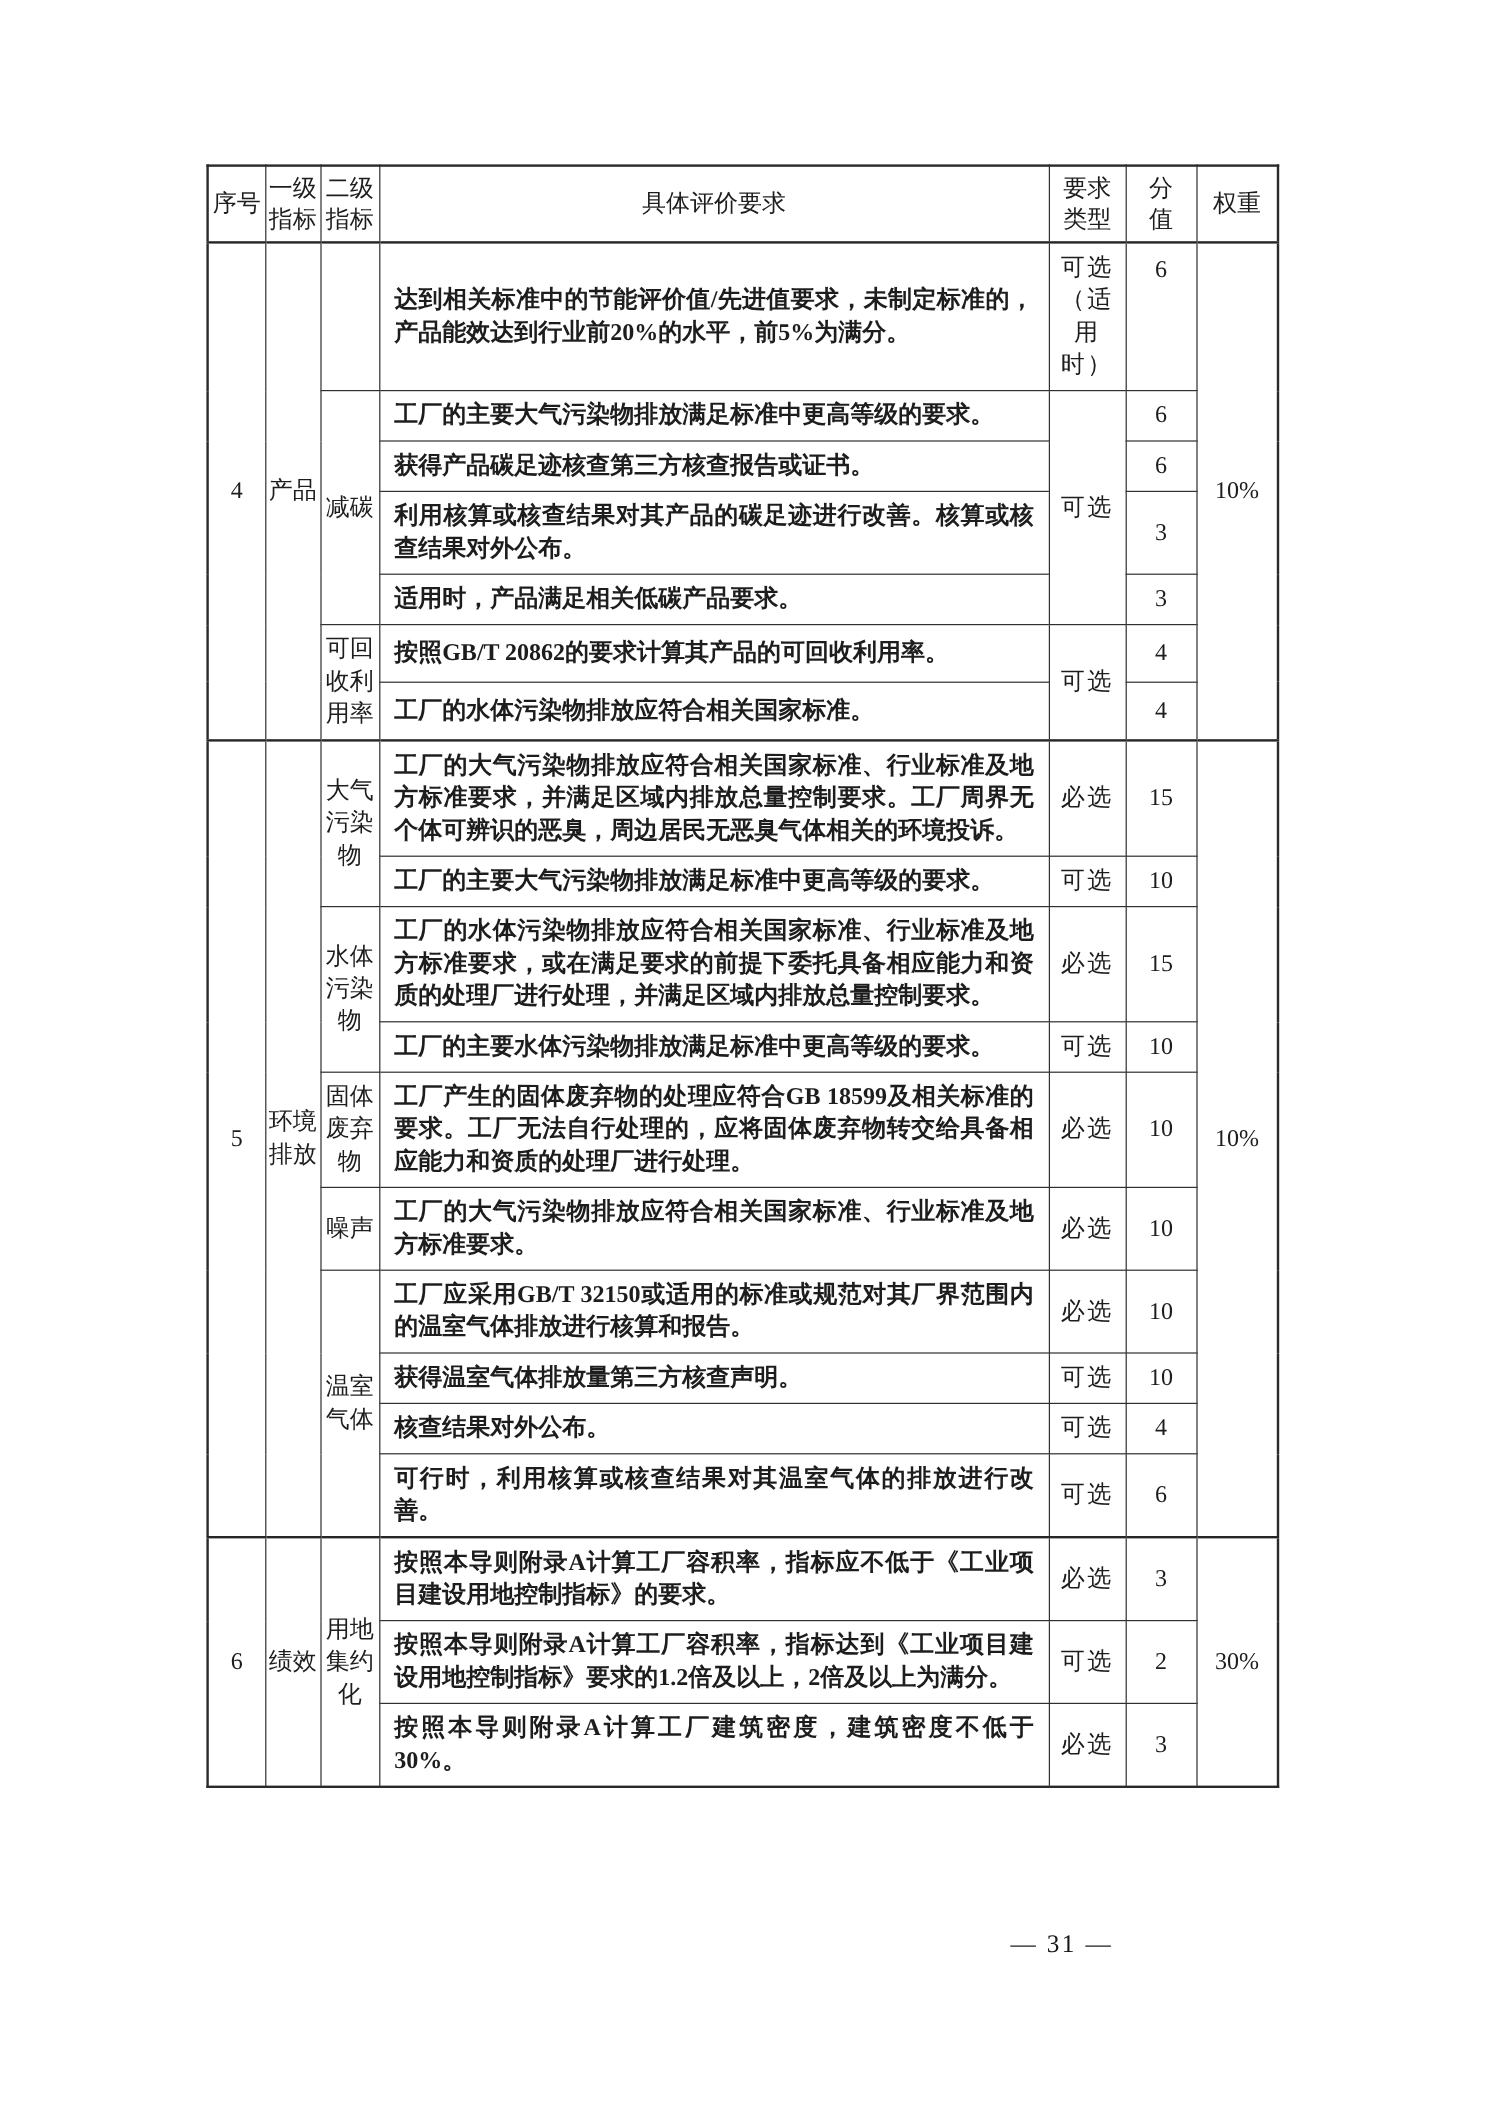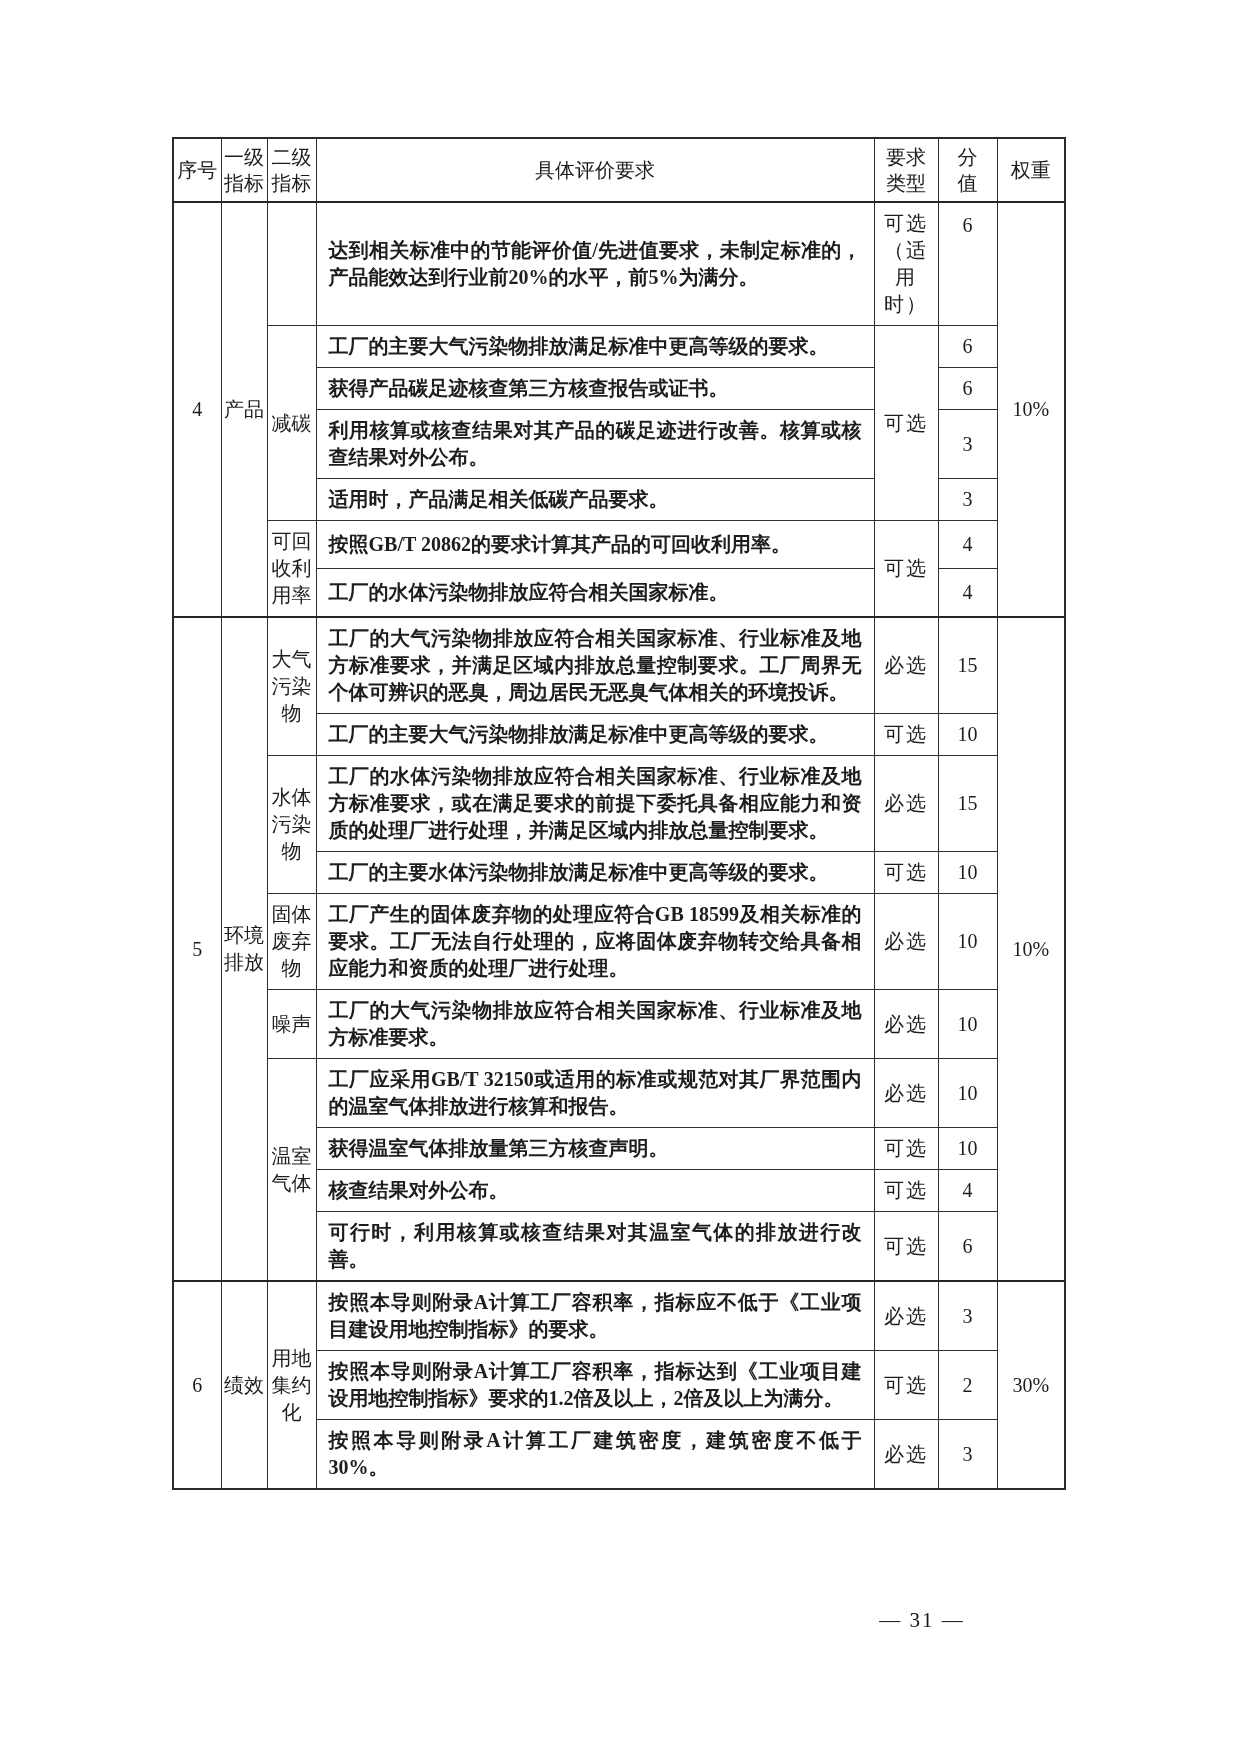--- a/index.html
+++ b/index.html
@@ -24,21 +24,21 @@
   td.c-no{font-size:20px;}
   td.c-l1,td.c-l2{padding:7px 2px;}
   td.c-req{text-align:justify;padding:7px 12px;font-weight:bold;}
   td.c-type{letter-spacing:2px;padding:7px 3px;}
   td.c-score{font-size:20px;}
   td.c-weight{font-size:20px;border-radius:24px;}
   td.v-top{vertical-align:top;padding-top:9px;}
   tr.section-start td{border-top:2.5px solid #262626;margin-top:40px;}
   .page-number{
     position:absolute;left:842px;top:1608px;width:160px;
-    font-size:21px;letter-spacing:2px;color:#161616;text-align:center;
+    font-size:21px;letter-spacing:2px;color:#161616;text-align:left;
   }
 </style>
 </head>
 <body>
 
 <table class="eval">
   <colgroup>
     <col style="width:48px">
       <col style="width:46px">
       <col style="width:49px">

